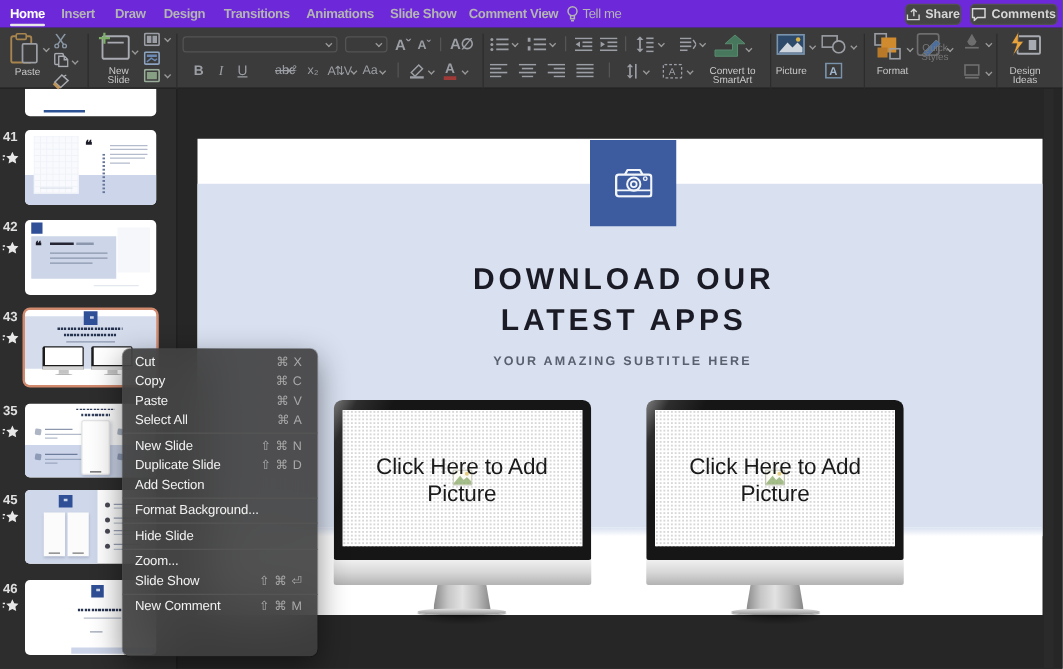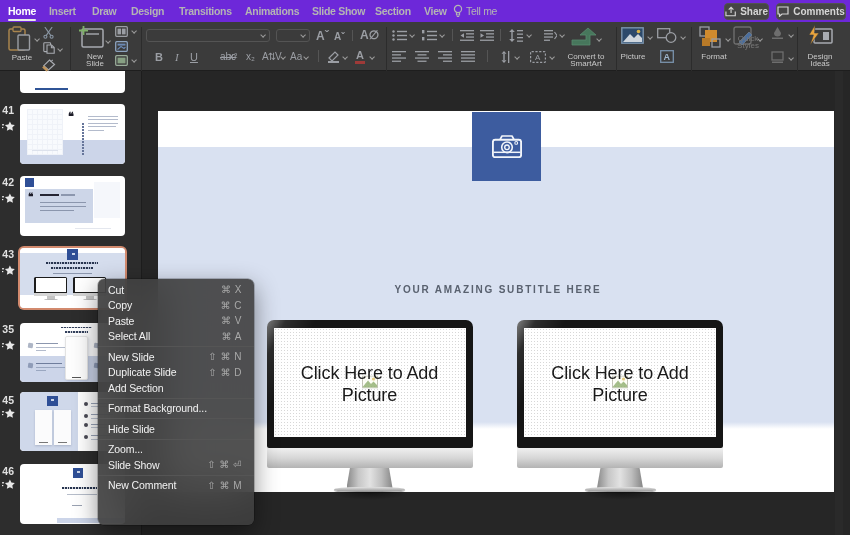--- a/index.html
+++ b/index.html
@@ -69,20 +69,21 @@
           <g fill="none" stroke="#f2f5fa" stroke-width="1.9">
             <path d="M8 6.7 L10 3 L20 3 L22 6.7" stroke-linejoin="round" stroke-width="1.7"></path>
             <rect x="0.9" y="6.7" width="28.2" height="17.5" rx="2.2"></rect>
             <line x1="1.5" y1="19.3" x2="28.5" y2="19.3" stroke-width="1.5"></line>
             <circle cx="15" cy="14.3" r="5.3" stroke-width="1.6"></circle>
             <circle cx="15" cy="14.3" r="2.3" stroke-width="1.4"></circle>
             <circle cx="24.2" cy="9.9" r="1.4" stroke-width="1.1"></circle>
           </g>
         </svg>
       </div>
+      <div id="title">DOWNLOAD OUR<br>LATEST APPS</div>
       <div id="subtitle">YOUR AMAZING SUBTITLE HERE</div>
       <div class="monitor" style="left:108.5px;">
         <div class="bezel"></div>
         <div class="screen">
             <svg class="picico" width="16" height="13" viewBox="0 0 16 13">
               <rect x="0.5" y="0.5" width="15" height="12" fill="#fdfdf4" stroke="#b8b8a8" stroke-width="1"></rect>
               <path d="M1 11 L6 5 L9 8.5 L11.5 6 L15 9.5 L15 12 L1 12 Z" fill="#8fae6e"></path>
               <circle cx="11.5" cy="3.5" r="1.6" fill="#e0c060"></circle>
             </svg>
             <div class="txt">Click Here to Add<br>Picture</div>
@@ -262,21 +263,21 @@
   </div>
 
   <div id="menubar">
     <span class="tab active" style="left:8px;">Home</span>
     <span class="tab" style="left:49px;">Insert</span>
     <span class="tab" style="left:92px;">Draw</span>
     <span class="tab" style="left:131px;">Design</span>
     <span class="tab" style="left:179px;">Transitions</span>
     <span class="tab" style="left:245px;">Animations</span>
     <span class="tab" style="left:312px;">Slide Show</span>
-    <span class="tab" style="left:375px;">Section</span>
+    <span class="tab" style="left:375px;">Comment</span>
     <span class="tab" style="left:424px;">View</span>
     <svg class="abs" style="left:453px; top:4px;" width="10" height="14" viewBox="0 0 10 14">
         <g fill="none" stroke="#b4b4b4" stroke-width="1.2">
           <circle cx="5" cy="5" r="3.6"></circle>
           <path d="M3.5 8.5 L3.5 11 L6.5 11 L6.5 8.5 M3.8 12.5 L6.2 12.5"></path>
         </g>
       </svg>
     <span class="tab" style="left:466px; font-weight:400;">Tell me</span>
     <div class="topbtn" style="left:724px; width:45px;"><svg width="12" height="11" viewBox="0 0 12 11">
           <g fill="none" stroke="#d6d6d6" stroke-width="1.2">

